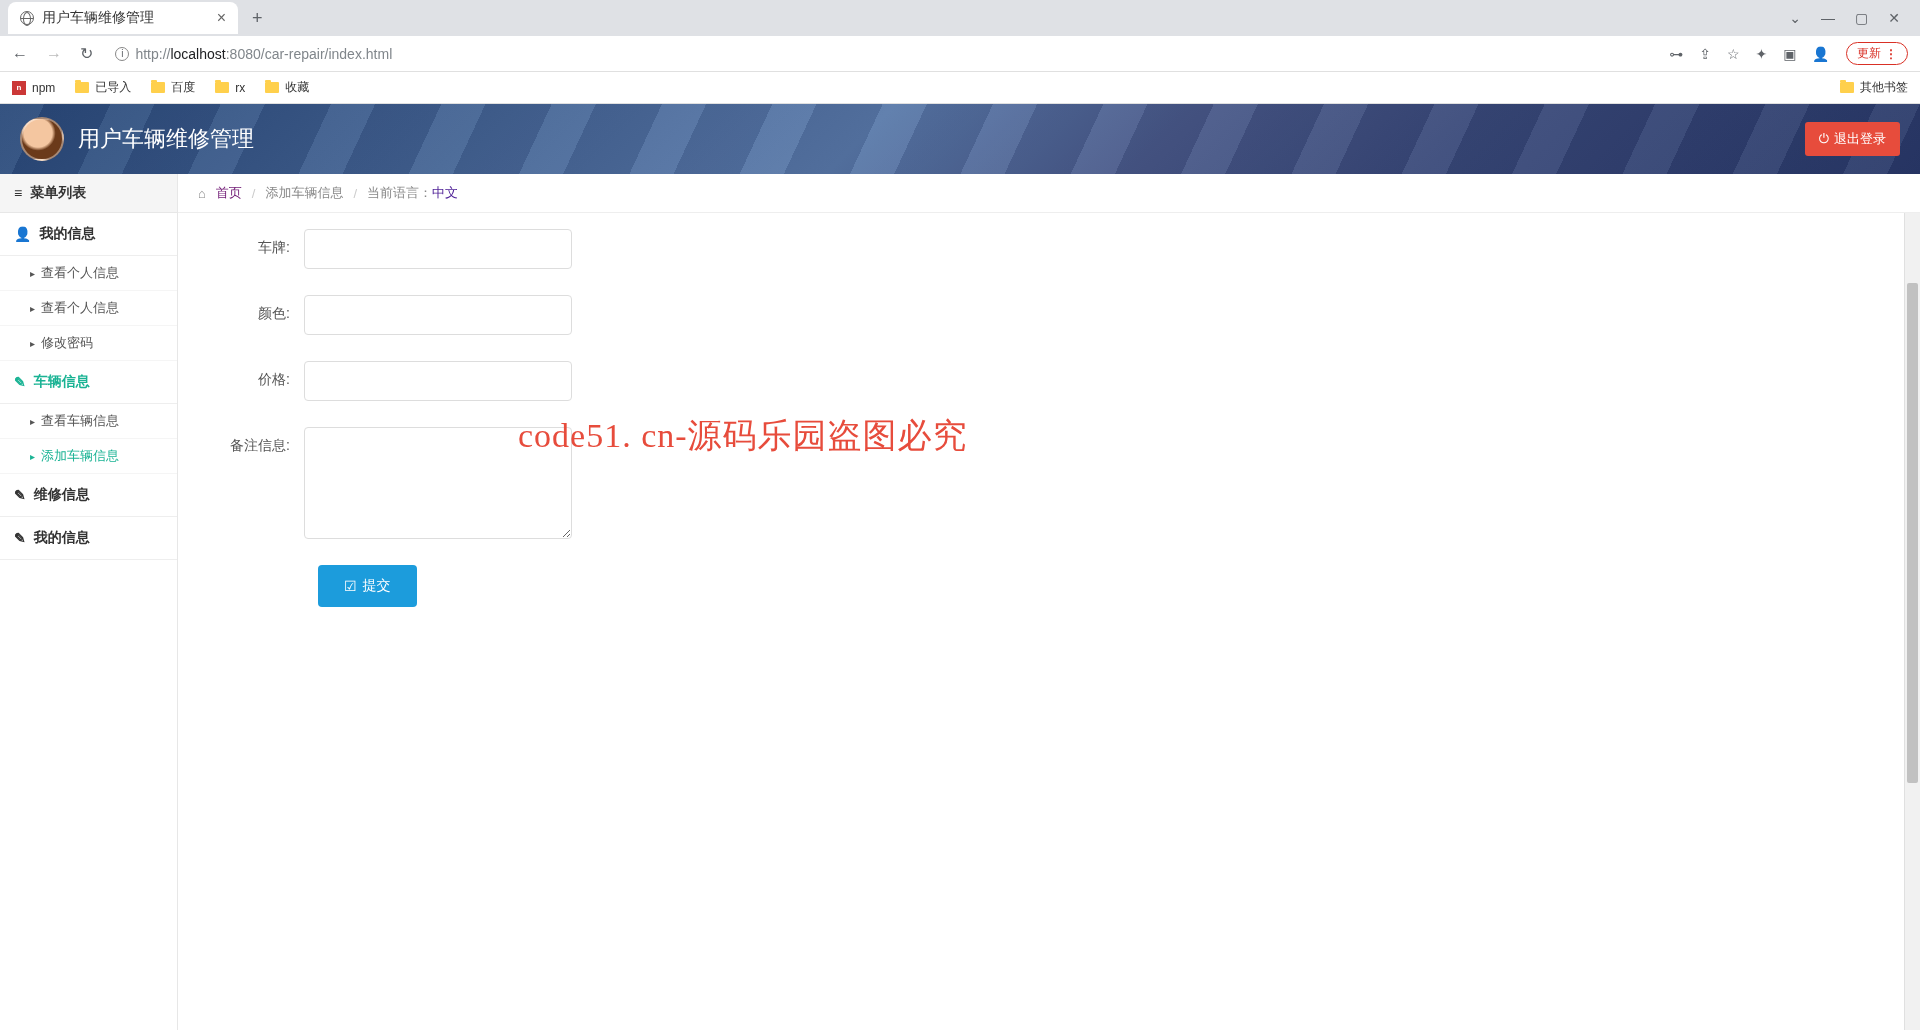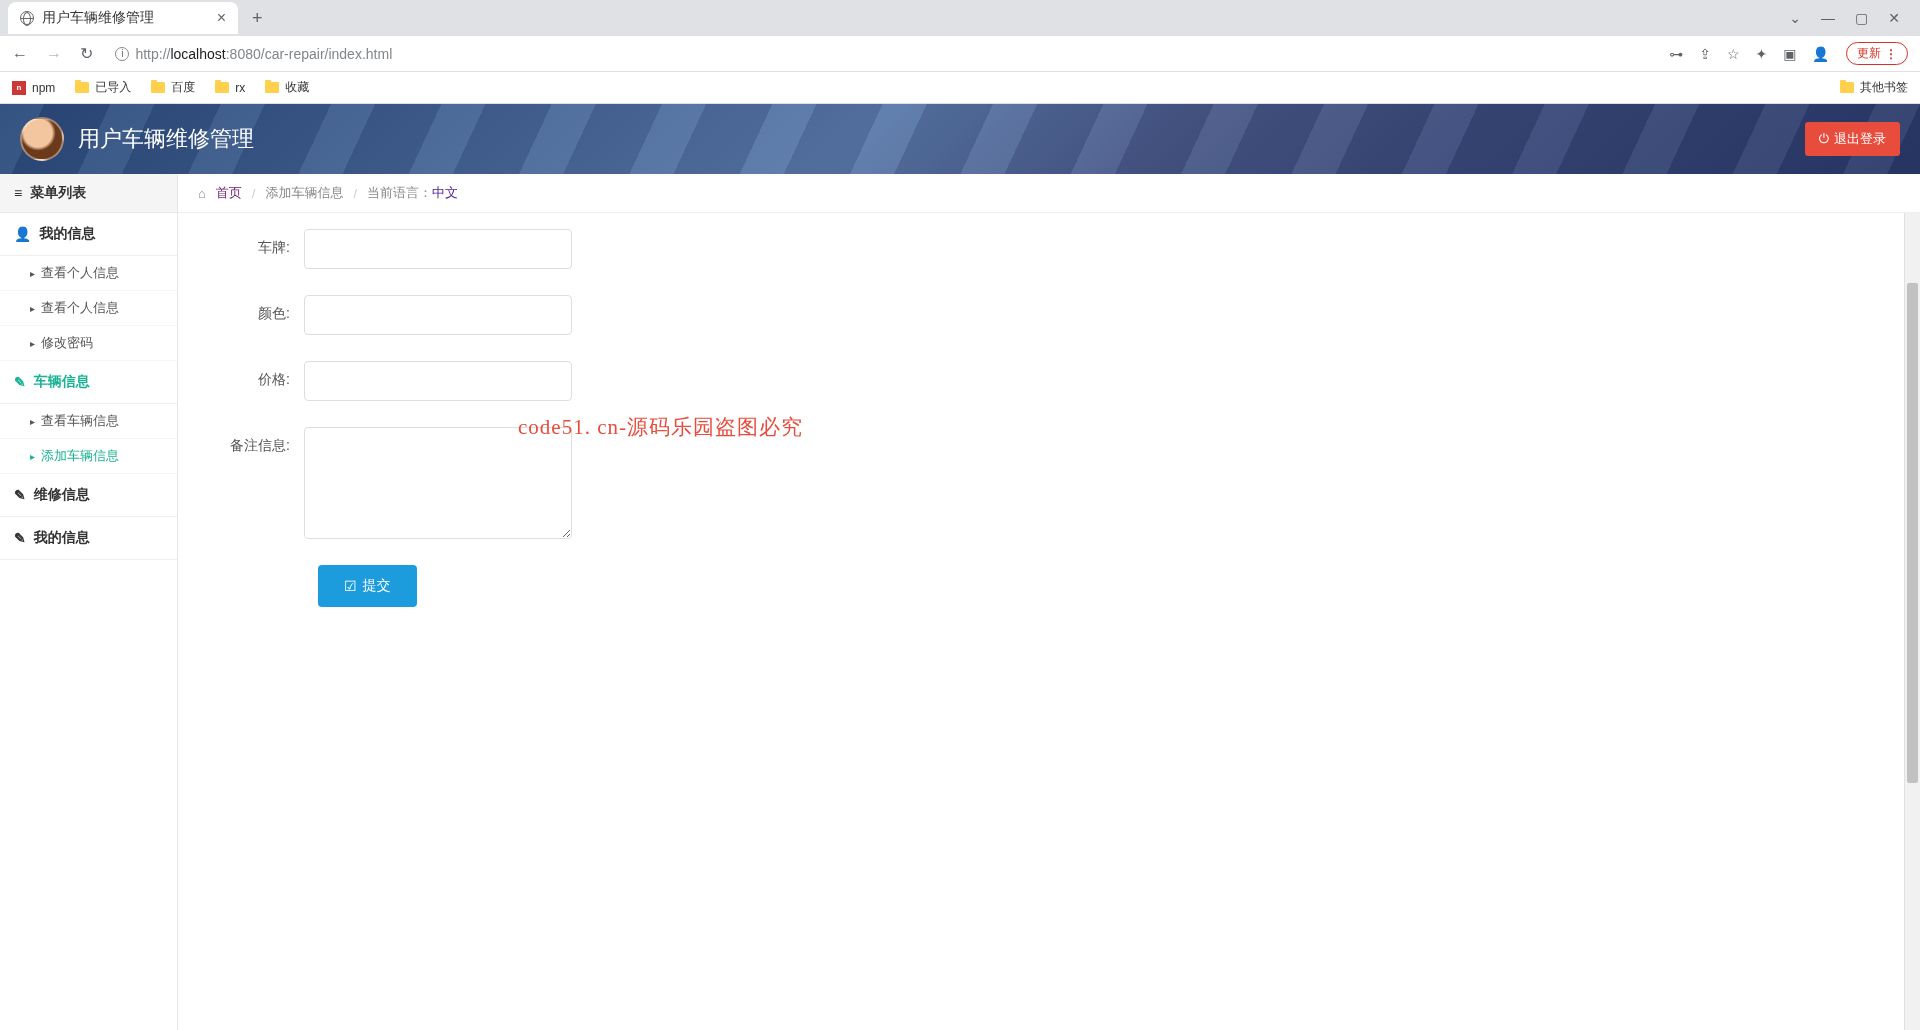--- a/index.html
+++ b/index.html
@@ -60,21 +60,21 @@
 .breadcrumb .lang { color: #4c1d95; }
 
 .form-area { flex: 1; overflow-y: auto; padding: 16px 20px 30px; position: relative; }
 .form-row { display: flex; align-items: flex-start; margin-bottom: 26px; }
 .form-label { width: 106px; text-align: right; padding-right: 14px; padding-top: 10px; color: #555; font-size: 14px; }
 .form-input { width: 268px; height: 40px; border: 1px solid #ddd; border-radius: 4px; padding: 0 10px; font-size: 14px; }
 .form-textarea { width: 268px; height: 112px; border: 1px solid #ddd; border-radius: 4px; padding: 8px 10px; font-size: 14px; resize: both; }
 .submit-row { padding-left: 120px; }
 .submit-btn { background: #1c9cdc; color: #fff; border: none; padding: 12px 26px; border-radius: 4px; font-size: 14px; cursor: pointer; display: flex; align-items: center; gap: 6px; }
 
-.watermark { position: absolute; top: 200px; left: 340px; color: #e74c3c; font-size: 21px; font-family: "SimSun", serif; pointer-events: none; z-index: 10; letter-spacing: 1px; }
+.watermark { position: absolute; top: 200px; left: 340px; color: #e74c3c; font-size: 34px; font-family: "SimSun", serif; pointer-events: none; z-index: 10; letter-spacing: 1px; }
 
 .scrollbar-track { width: 16px; background: #f1f1f1; border-left: 1px solid #e0e0e0; position: relative; }
 .scrollbar-thumb { position: absolute; top: 70px; left: 2px; right: 2px; height: 500px; background: #c1c1c1; border-radius: 2px; }
 .content-wrap { display: flex; flex: 1; overflow: hidden; }
 </style>
 </head>
 <body>
 
 <div class="browser-chrome">
   <div class="tab-bar">

